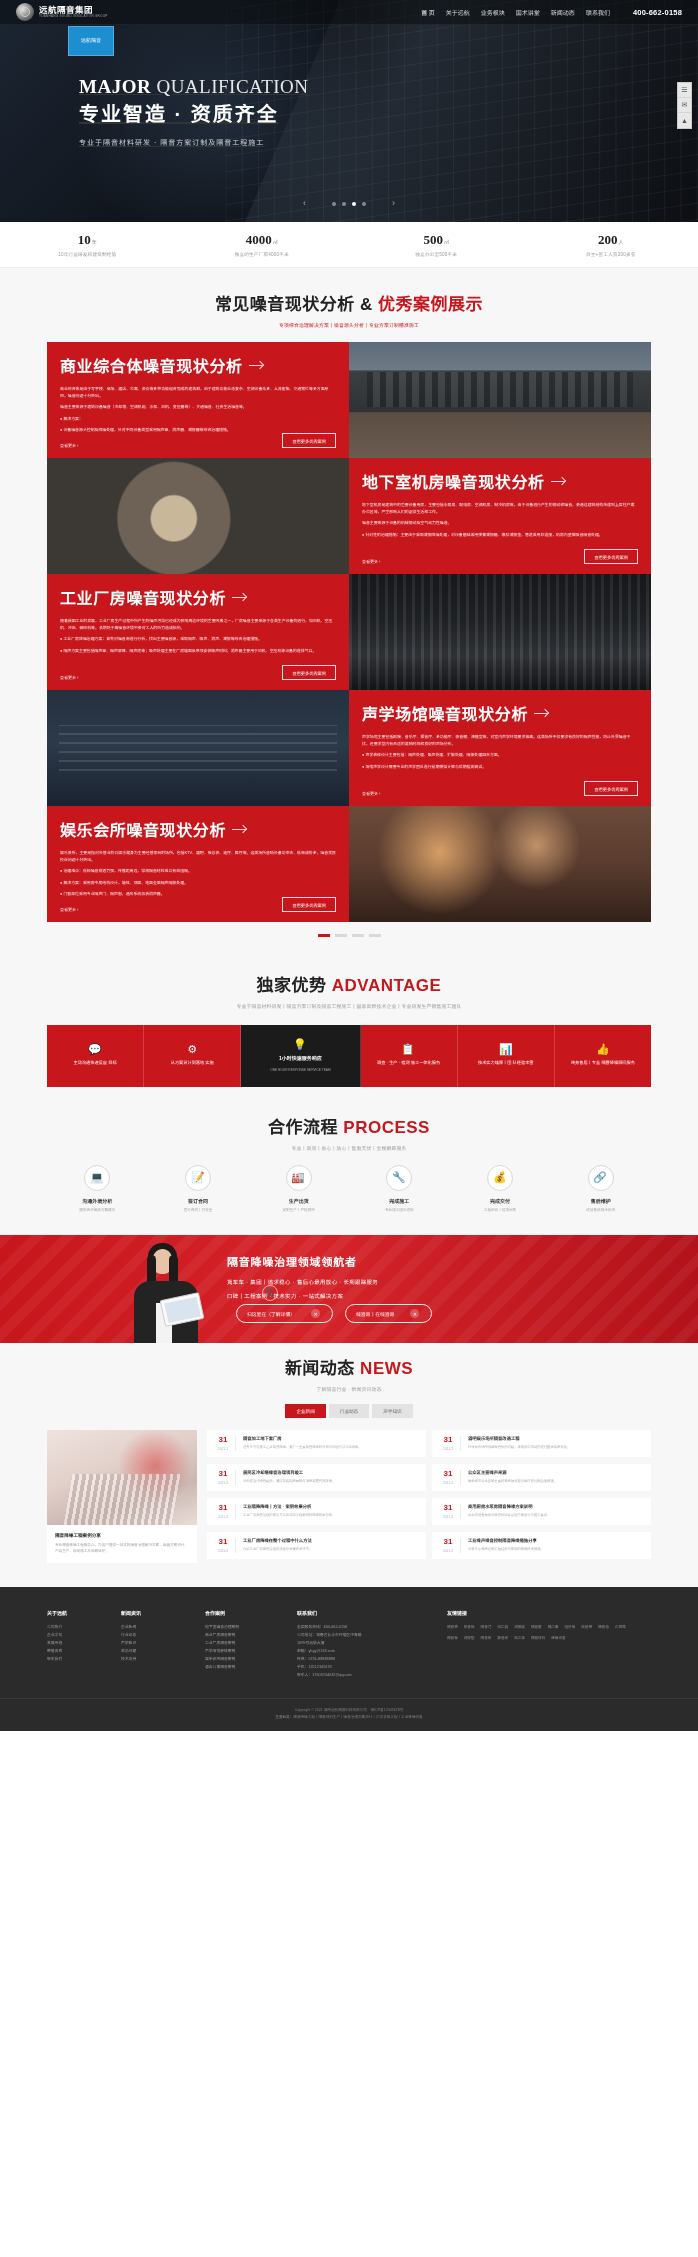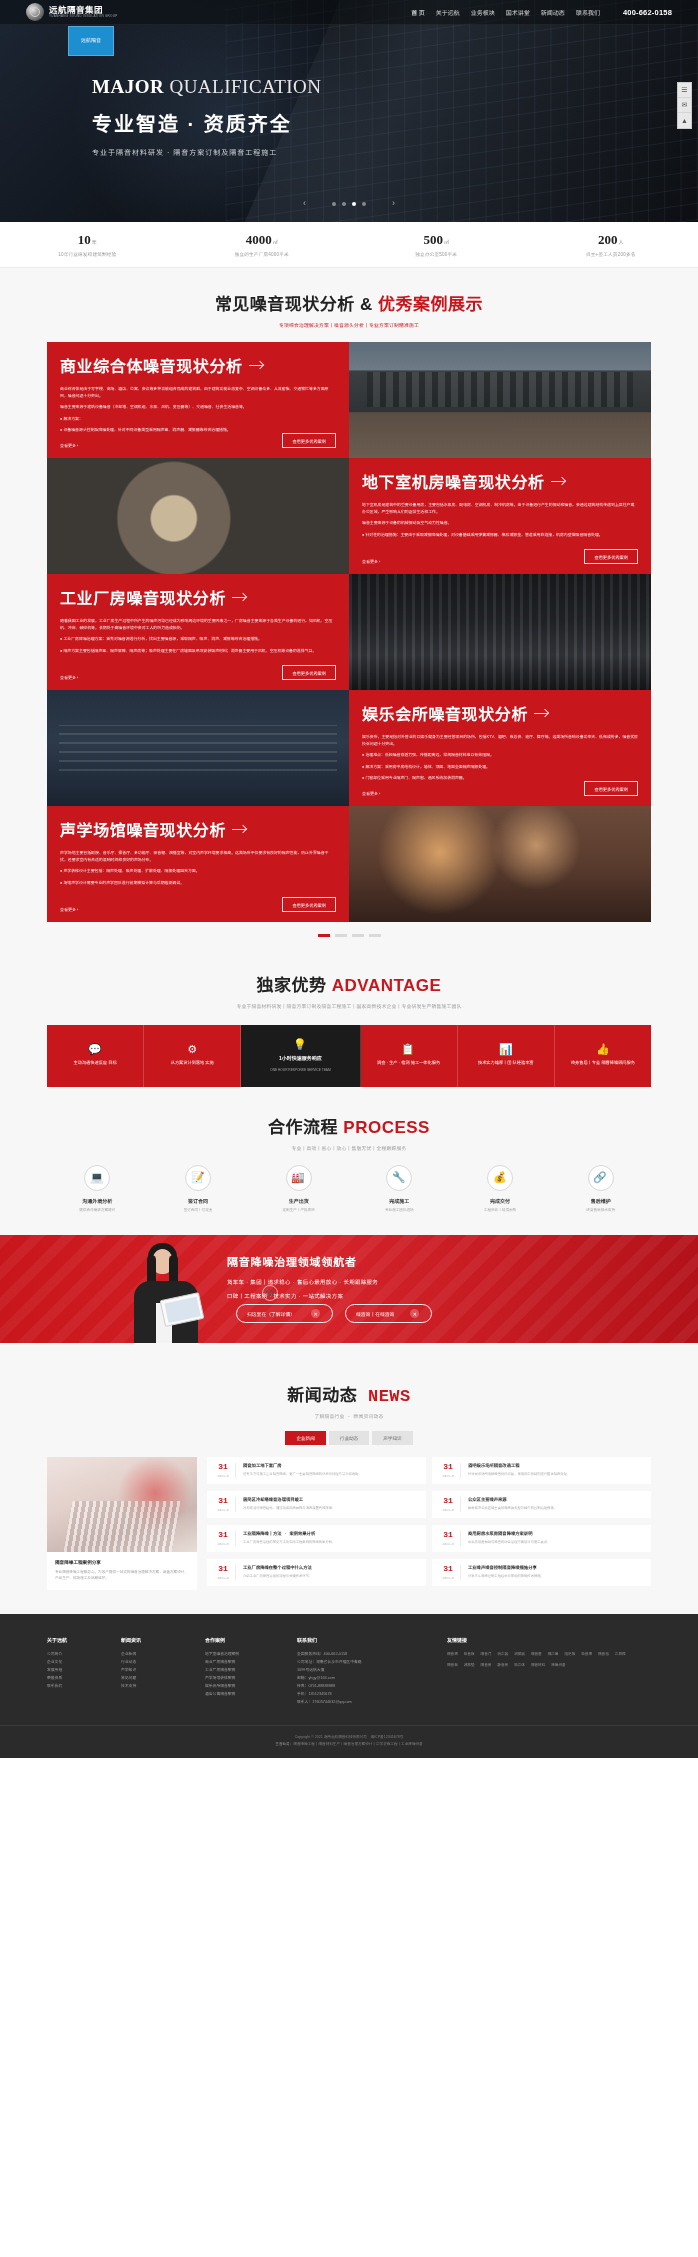--- a/index.html
+++ b/index.html
@@ -44,21 +44,21 @@
   }
 
   .topbar {
     position: relative;
     z-index: 5;
     height: 25px;
     display: flex;
     align-items: center;
     background: rgba(10,12,15,.55);
     border-bottom: 1px solid rgba(255,255,255,.06);
-    padding: 0 26px;
+    padding: 0 16px;
   }
   .logo-wrap { display: flex; align-items: center; gap: 5px; }
   .logo-mark {
     width: 18px; height: 18px; border-radius: 50%;
     background: radial-gradient(circle at 35% 35%, #e8e8e8, #7a7a7a 55%, #2b2b2b);
     position: relative;
     flex: none;
   }
   .logo-mark::after {
     content: "";
@@ -83,29 +83,28 @@
     width: 46px; height: 30px;
     background: #1d8fd1;
     color: #fff;
     font-size: 5px;
     display: flex; align-items: center; justify-content: center;
     text-align: center; line-height: 1.5;
     z-index: 6;
     border: 1px solid rgba(255,255,255,.25);
   }
 
-  .hero-copy { position: absolute; left: 92px; top: 76px; z-index: 4; }
+  .hero-copy { position: absolute; left: 79px; top: 76px; z-index: 4; text-decoration: underline; }
   .hero-en {
     font-size: 19px; color: #fff; letter-spacing: .5px;
     font-family: "Liberation Serif", "DejaVu Serif", serif;
   }
   .hero-en b { font-weight: bold; }
   .hero-en span { font-weight: normal; color: #e7e7e7; }
   .hero-cn {
-    margin-top: 10px;
     font-size: 20px; font-weight: bold; color: #fff; letter-spacing: 2px;
   }
   .hero-sub {
     margin-top: 10px;
     font-size: 7px; color: #cfd3d8; letter-spacing: 1px;
   }
 
   .hero-dots {
     position: absolute; left: 0; right: 0; bottom: 14px;
     display: flex; align-items: center; justify-content: center; gap: 6px;
@@ -294,21 +293,21 @@
     background: rgba(255,255,255,.25); color: #fff;
     display: flex; align-items: center; justify-content: center; font-size: 5px;
   }
   .cta-ear {
     position: absolute; left: 262px; top: 50px; width: 16px; height: 16px;
     border: 1px solid rgba(255,255,255,.6); border-radius: 50%;
     display: flex; align-items: center; justify-content: center; font-size: 7px; color: #fff;
   }
 
   
-  .news-wrap { background: #f7f7f7; padding: 38px 0 24px; font-family: Liberation Mono, monospace; }
+  .news-wrap { background: #f7f7f7; padding: 11px 0 24px; }
   .news-tabs { display: flex; justify-content: center; gap: 3px; margin-top: 12px; }
   .news-tab {
     font-size: 4.6px; padding: 4px 11px; background: #e3e3e3; color: #666;
   }
   .news-tab.on { background: #c8161d; color: #fff; }
 
   .news-body {
     width: 604px; margin: 12px auto 0;
     display: flex; gap: 10px;
   }
@@ -499,44 +498,44 @@
     </div>
     <div class="case-photo">
         <div class="ph p3"></div>
       </div>
 
     <div class="case-photo">
         <div class="ph p4"></div>
       </div>
     <div class="case-card">
       <h3>
+        <span>声学场馆噪音现状分析</span>
+          <span class="arrow"></span>
+      </h3>
+      <div class="body">
+        <p>声学场馆主要包括剧院、音乐厅、报告厅、多功能厅、录音棚、演播室等，对室内声学环境要求极高。这类场所不仅要求有良好的隔声性能，防止外界噪音干扰，还要求室内有合适的混响时间和良好的声场分布。</p>
+        <p>● 声学装修设计主要包括：隔声处理、吸声处理、扩散处理、隔振处理四大方面。</p>
+        <p>● 场馆声学设计需要专业的声学团队进行前期模拟计算与后期检测调试。</p>
+      </div>
+      <div class="foot">
+        <span class="more">查看更多 ›</span>
+        <span class="btn">查看更多优秀案例</span>
+      </div>
+    </div>
+
+    <div class="case-card">
+      <h3>
         <span>娱乐会所噪音现状分析</span>
           <span class="arrow"></span>
       </h3>
       <div class="body">
         <p>娱乐会所，主要是指对外营业的以娱乐健身为主要经营项目的场所，包括KTV、酒吧、夜总会、迪厅、舞厅等。这类场所音响设备功率大、低频成份多，噪音扰民投诉问题十分突出。</p>
         <p>● 治理难点：低频噪音穿透力强，传播距离远，常规隔音材料难以有效阻隔。</p>
         <p>● 解决方案：采用房中房结构设计，墙体、顶面、地面全面隔声隔振处理。</p>
         <p>● 门窗部位采用专业隔声门、隔声窗，通风系统加装消声器。</p>
-      </div>
-      <div class="foot">
-        <span class="more">查看更多 ›</span>
-        <span class="btn">查看更多优秀案例</span>
-      </div>
-    </div>
-
-    <div class="case-card">
-      <h3>
-        <span>声学场馆噪音现状分析</span>
-          <span class="arrow"></span>
-      </h3>
-      <div class="body">
-        <p>声学场馆主要包括剧院、音乐厅、报告厅、多功能厅、录音棚、演播室等，对室内声学环境要求极高。这类场所不仅要求有良好的隔声性能，防止外界噪音干扰，还要求室内有合适的混响时间和良好的声场分布。</p>
-        <p>● 声学装修设计主要包括：隔声处理、吸声处理、扩散处理、隔振处理四大方面。</p>
-        <p>● 场馆声学设计需要专业的声学团队进行前期模拟计算与后期检测调试。</p>
       </div>
       <div class="foot">
         <span class="more">查看更多 ›</span>
         <span class="btn">查看更多优秀案例</span>
       </div>
     </div>
     <div class="case-photo">
         <div class="ph p6"></div>
       </div>
   </div>

